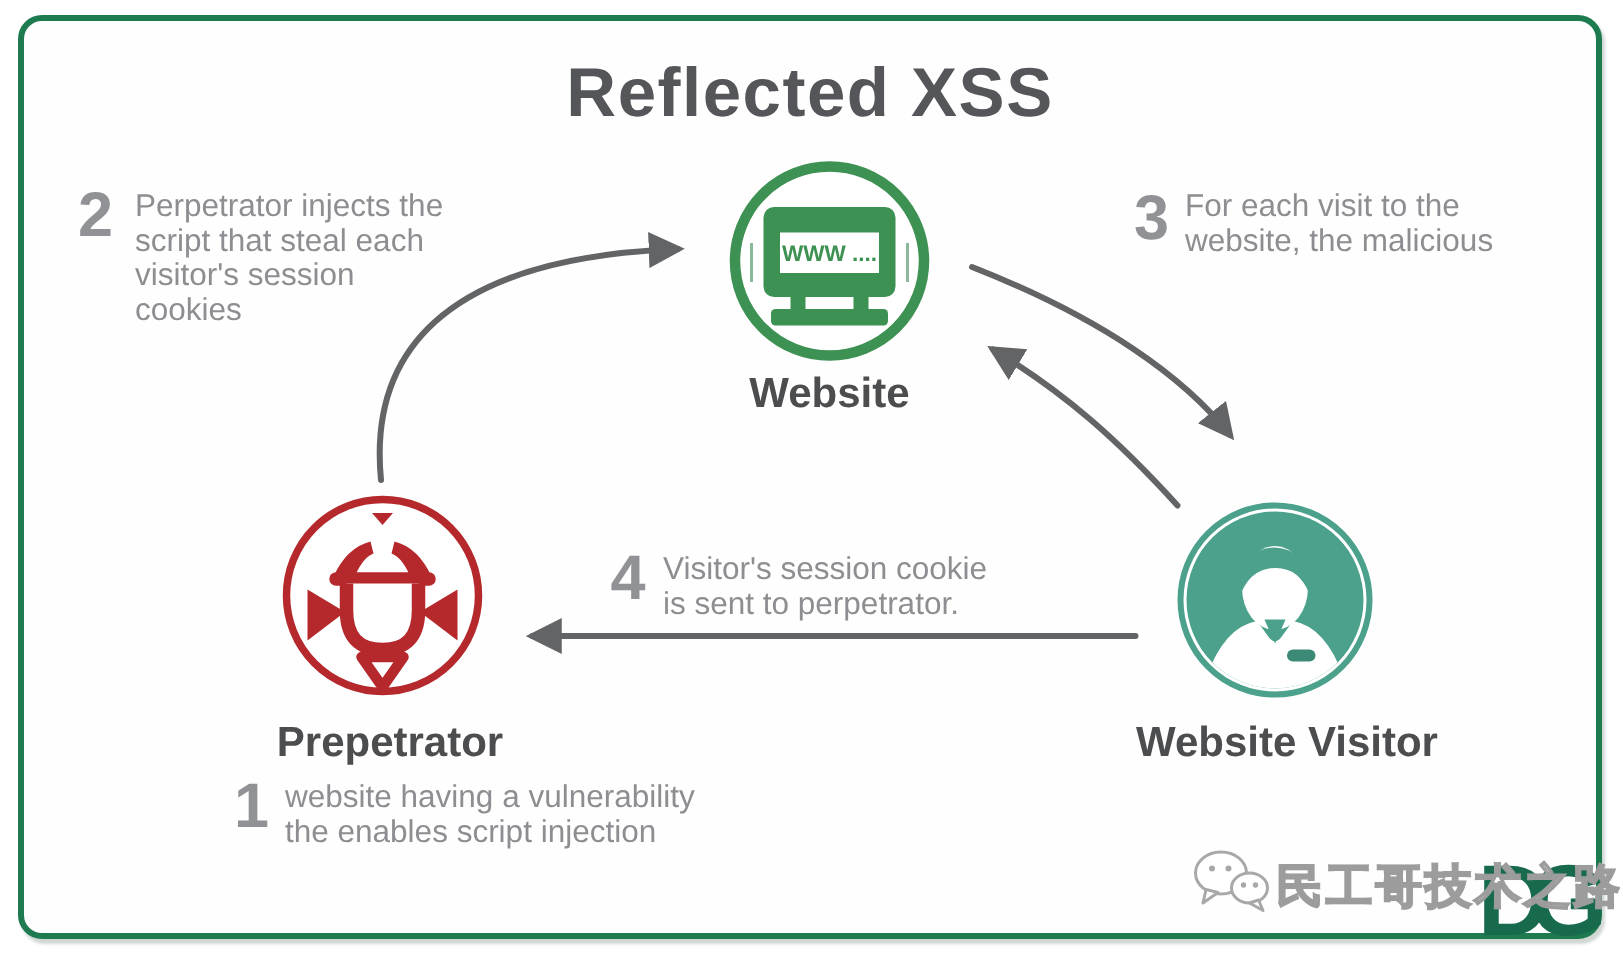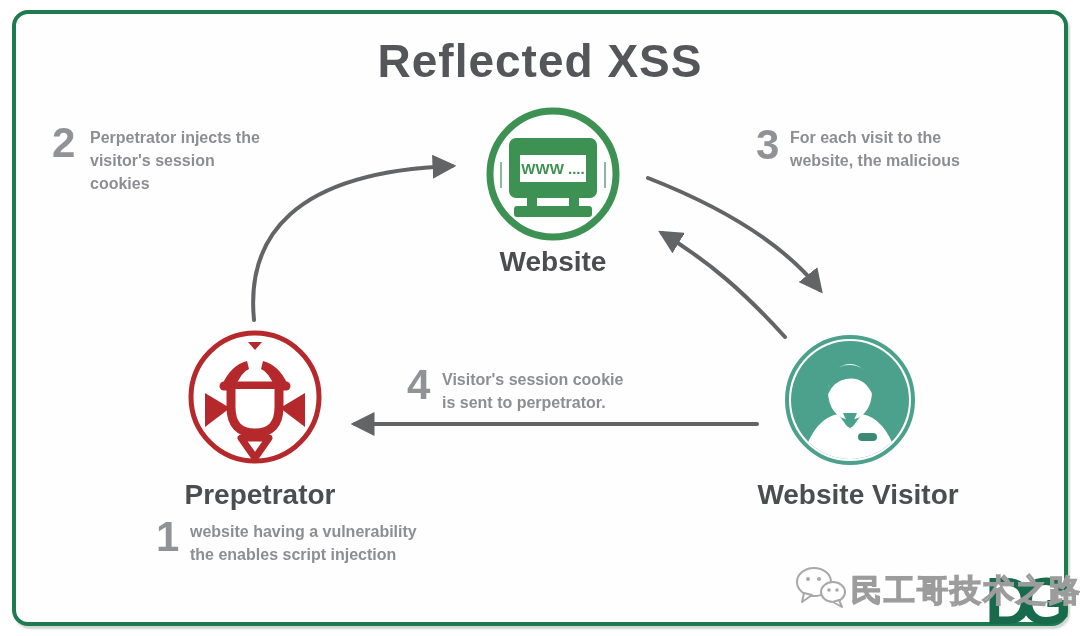--- a/index.html
+++ b/index.html
@@ -15,21 +15,21 @@
            font-size:46px; font-weight:bold; color:#55565a; letter-spacing:1px; }
 
   .node-icon { position:absolute; }
   .node-label { position:absolute; text-align:center; font-size:28px; font-weight:bold; color:#4c4d4f; }
   .lbl-website { left:453px; top:246px; width:200px; }
   .lbl-perp    { left:155px; top:479px; width:210px; }
   .lbl-visitor { left:728px; top:479px; width:260px; }
 
   .step { position:absolute; }
   .step-num { position:absolute; font-size:42px; font-weight:bold; color:#919296; line-height:1; }
-  .step-text { position:absolute; font-size:16px; font-weight:bold; color:#8d8e91; line-height:23px; }
+  .step-text { position:absolute; font-size:21px; font-weight:normal; color:#8d8e91; line-height:23px; }
   .num-2 { left:52px;  top:122px; }  .txt-2 { left:90px;  top:126px; width:268px; }
   .num-3 { left:756px; top:124px; }  .txt-3 { left:790px; top:126px; width:250px; }
   .num-4 { left:407px; top:364px; }  .txt-4 { left:442px; top:368px; width:260px; }
   .num-1 { left:156px; top:516px; }  .txt-1 { left:190px; top:520px; width:340px; }
 
   .arrows { position:absolute; left:0; top:0; width:1080px; height:636px; pointer-events:none; }
 
   .watermark-text { position:absolute; left:851px; top:570px; font-size:31px; font-weight:bold;
                     color:#ffffff; -webkit-text-stroke:1.3px #9c9c9c;
                     text-shadow:0 0 1px #aaaaaa; letter-spacing:2px; z-index:3; white-space:nowrap; }
@@ -100,20 +100,21 @@
       <polygon points="63,83 77,83 70,99" fill="#4ba18b"></polygon>
       <rect x="78" y="103" width="19" height="8" rx="4" fill="#3c8a76"></rect>
     </g>
   </svg>
   <div class="node-label lbl-visitor">Website Visitor</div>
 
   <div class="step">
     <div class="step-num num-2">2</div>
     <div class="step-text txt-2">
       <div>Perpetrator injects the</div>
+      <div>script that steal each</div>
       <div>visitor's session</div>
       <div>cookies</div>
     </div>
   </div>
 
   <div class="step">
     <div class="step-num num-3">3</div>
     <div class="step-text txt-3">
       <div>For each visit to the</div>
       <div>website, the malicious</div>

